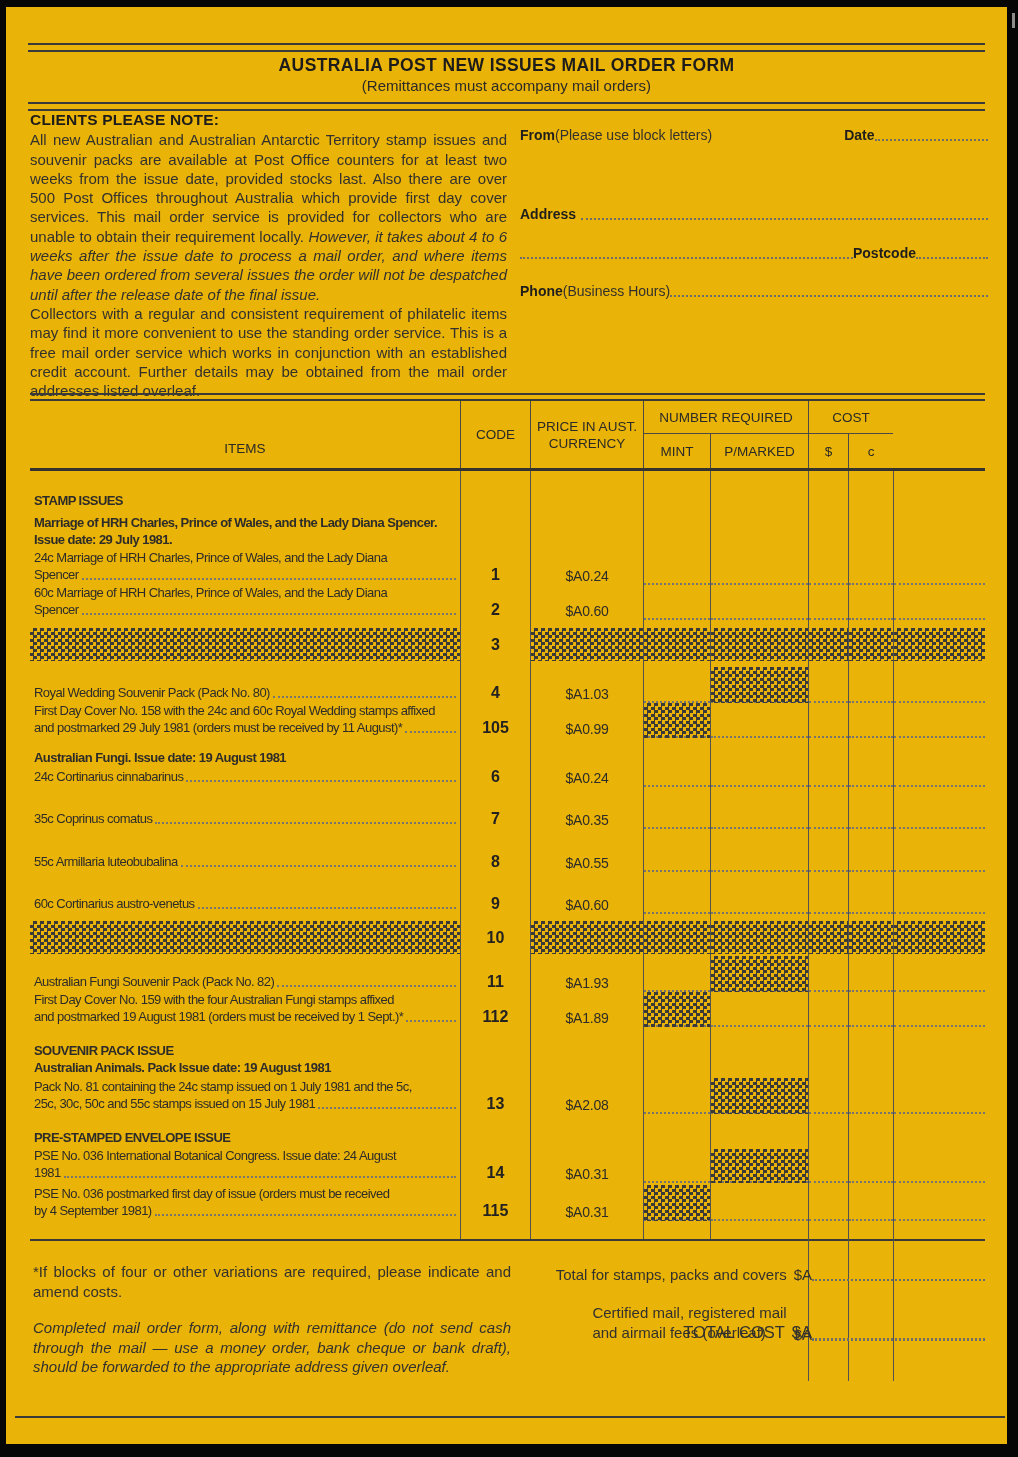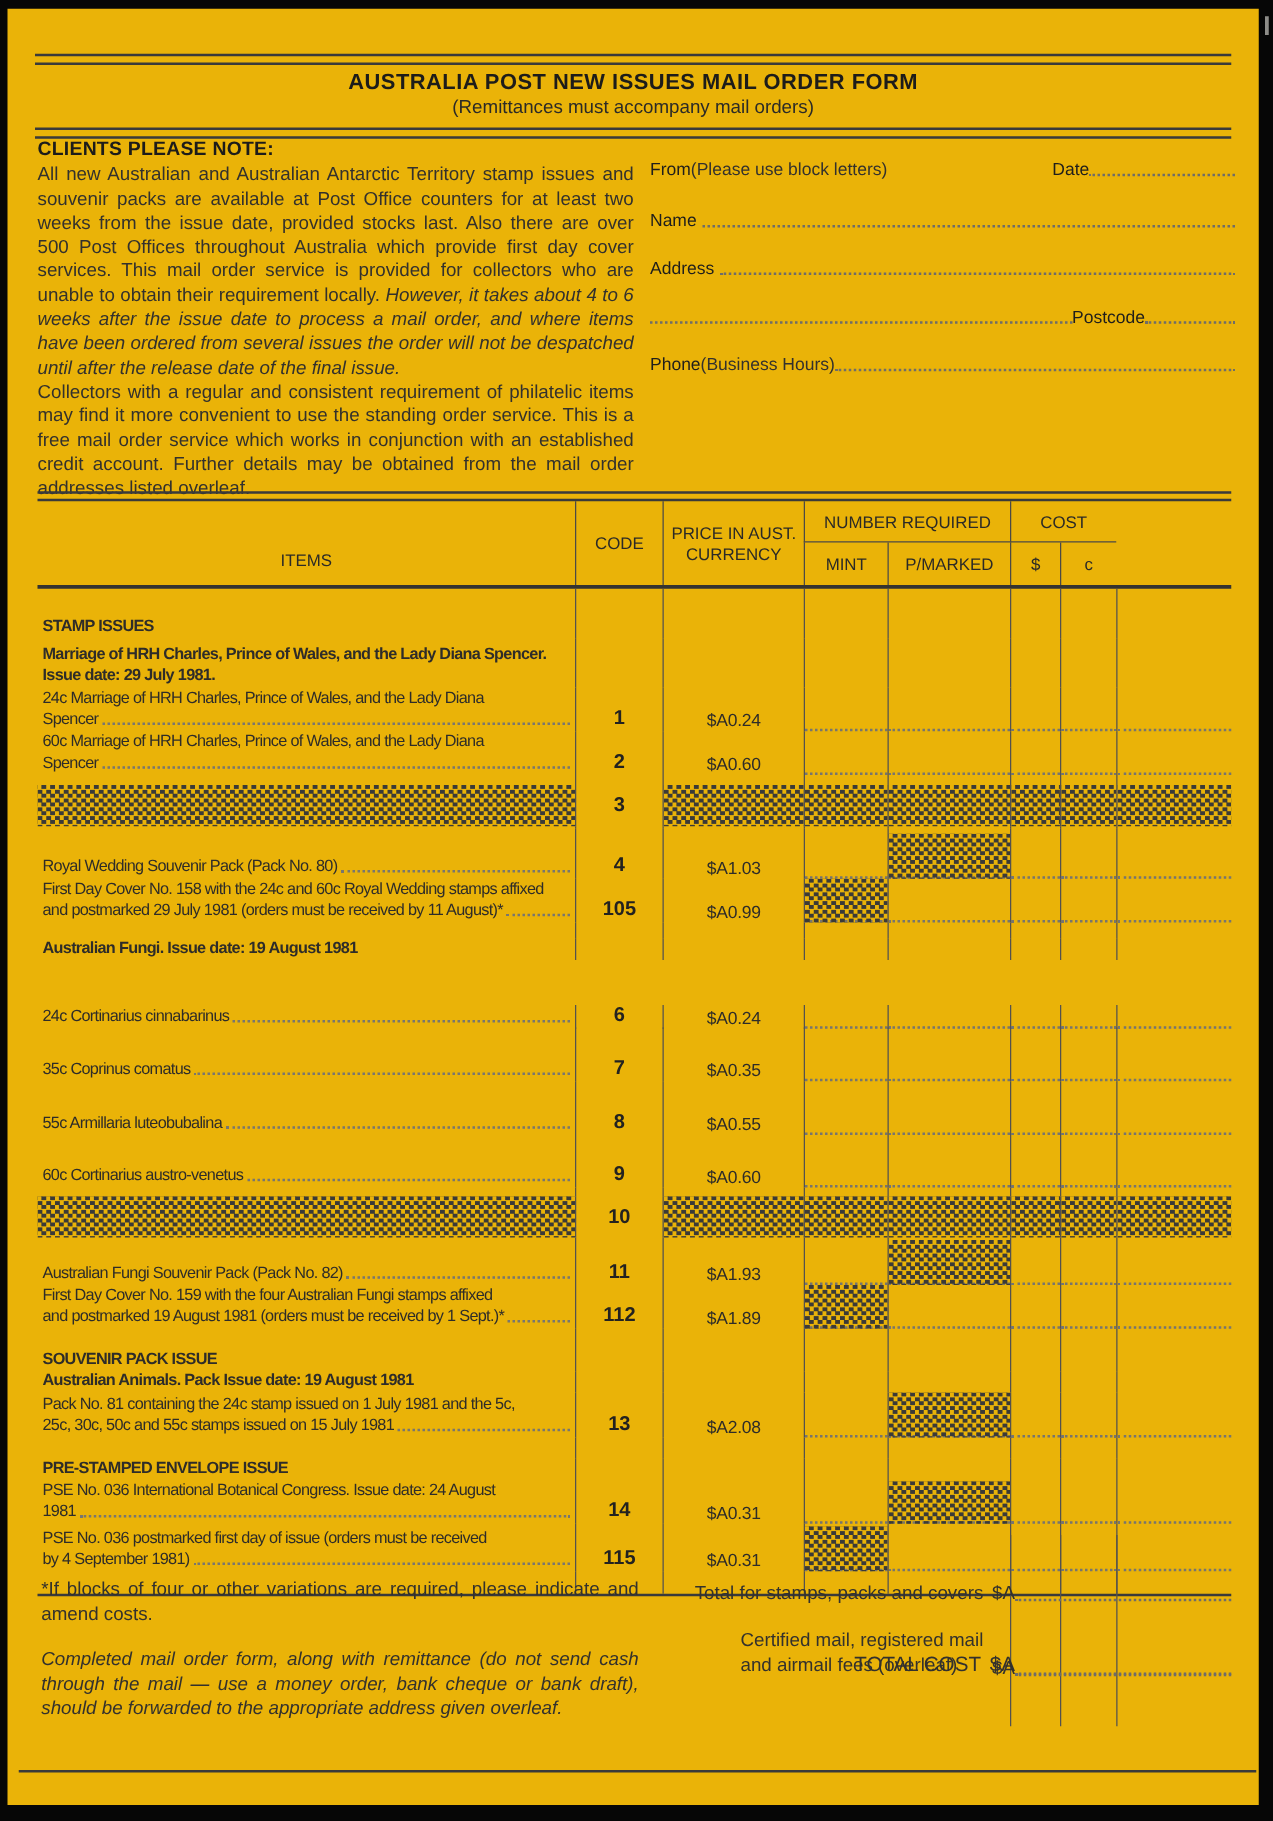--- a/index.html
+++ b/index.html
@@ -10,21 +10,21 @@
   .bold{font-weight:bold;}
   .dblrule{height:5px;border-top:2px solid #3a3a3a;border-bottom:2px solid #3a3a3a;}
   .title{font-size:17.5px;font-weight:bold;letter-spacing:.4px;text-align:center;color:#1d1c1a;}
   .subtitle{font-size:15px;text-align:center;color:#2b2a27;}
   
   .note{font-size:15px;line-height:19.3px;text-align:justify;color:#33312d;}
   .note h3{margin:0 0 1px 0;font-size:15.5px;letter-spacing:.2px;color:#1d1c1a;}
   .ital{font-style:italic;}
   
   .arow{position:absolute;left:0;right:0;display:flex;align-items:flex-end;font-size:14px;}
-  .albl{font-weight:normal;color:#1f1e1c;white-space:nowrap;}
+  .albl{font-weight:bold;color:#1f1e1c;white-space:nowrap;}
   .anote{white-space:nowrap;color:#33312d;}
   .dot{border-bottom:2px dotted #6f6d68;margin-bottom:2px;}
   .grow{flex:1;}
   
   .tgrid{display:grid;grid-template-columns:430px 70px 113px 67px 98px 40px 45px 92px;}
   .ttoprule{height:4px;border-top:2px solid #3a3a3a;border-bottom:2px solid #3a3a3a;}
   .thead{grid-template-rows:33px 34px;border-bottom:3px solid #343330;}
   .th{display:flex;align-items:center;justify-content:center;font-size:13.5px;color:#2b2a27;text-align:center;}
   .th-items{grid-column:1;grid-row:1/3;margin-top:28px;}
   .th-code{grid-column:2;grid-row:1/3;border-left:1px solid #4c4a46;}
@@ -83,24 +83,20 @@
   </div>
 
   <div class="abs" style="left:514px;top:120px;width:468px;height:180px;">
     <div class="arow" style="top:0;">
       <span class="albl">From</span>
       <span class="anote"> (Please use block letters)</span>
       <span style="width:132px;"></span>
       <span class="albl">Date</span>
       <span class="dot grow"></span>
     </div>
-    <div class="arow" style="top:41px;">
-      <span class="albl">Name</span>
-      <span class="dot grow" style="margin-left:5px;"></span>
-    </div>
     <div class="arow" style="top:79px;">
       <span class="albl">Address</span>
       <span class="dot grow" style="margin-left:5px;"></span>
     </div>
     <div class="arow" style="top:118px;">
       <span class="dot grow"></span>
       <span class="albl">Postcode</span>
       <span class="dot" style="width:72px;"></span>
     </div>
     <div class="arow" style="top:156px;">
@@ -302,21 +298,21 @@
             <div class="tline bold">Australian Fungi. Issue date: 19 August 1981</div>
           </div>
           <div class="tcell c-code"></div>
           <div class="tcell c-price"></div>
           <div class="tcell c-mint"></div>
           <div class="tcell c-pm"></div>
           <div class="tcell c-dol"></div>
           <div class="tcell c-cent"></div>
           <div class="tcell c-off"></div>
         </div>
-        <div class="trow" style="height: 18px; margin-top: 36px;">
+        <div class="trow" style="height: 18px;">
           <div class="tcell c-items nb">
             <div class="lastline">
               <span class="tline">24c Cortinarius cinnabarinus</span>
               <span class="ldr"></span>
             </div>
           </div>
           <div class="tcell c-code b-end">6</div>
           <div class="tcell c-price b-end">$A0.24</div>
           <div class="tcell c-mint">
             <div class="dline"></div>

